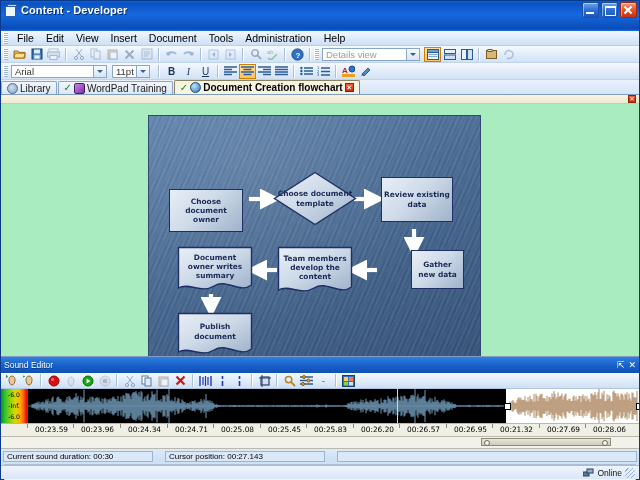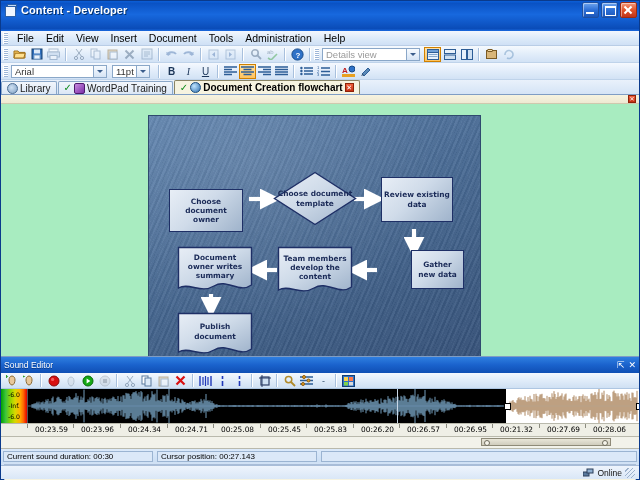--- a/index.html
+++ b/index.html
@@ -135,21 +135,21 @@
   .ruler{height:12px;position:relative;background:#efefe6;border-top:1px solid #b9b9ac;
     border-bottom:1px solid #b9b9ac;}
   .ruler .lbl{position:absolute;top:1px;font-size:7.4px;color:#000;
      font-family:"DejaVu Sans","Liberation Sans",sans-serif;white-space:nowrap;}
   .ruler .tick{position:absolute;top:0;width:1px;height:4px;background:#8b8b80;}
   .hscrollrow{height:11px;background:#f2f2ea;position:relative;border-bottom:1px solid #b9b9ac;}
   .hthumb{position:absolute;height:8px;top:1px;background:linear-gradient(180deg,#e9e6d8,#cfccbd);
     border:1px solid #8e8a78;box-sizing:border-box;}
   .hthumb .gr{position:absolute;top:1px;width:4px;height:4px;border:1px solid #6f6c5e;border-radius:50%;background:#f6f4ea;}
 
-  .statusrow{height:12px;display:flex;align-items:center;gap:4px;padding:1px 2px 0 2px;
+  .statusrow{height:12px;display:flex;align-items:center;gap:12px;padding:1px 2px 0 2px;
     background:linear-gradient(180deg,#dceafa,#cbdef4);}
   .spanel{height:11px;border:1px solid #9bb4d2;background:#dbe8f8;
     display:flex;align-items:center;padding:0 3px;font-size:8px;color:#000;box-sizing:border-box;}
   .emptyfill{flex:1 1 auto;height:11px;border:1px solid #9bb4d2;background:#dbe8f8;box-sizing:border-box;}
   .bigblank{height:20px;margin:2px 3px 0 3px;background:#f6f3e0;border:1px solid #a9bdd8;}
 
   .appstatus{position:absolute;left:0;right:0;bottom:0;height:13px;
     display:flex;align-items:center;justify-content:flex-end;
     background:linear-gradient(180deg,#eef4fc,#dae7f7);border-top:1px solid #a9bdd8;padding-right:4px;gap:3px;}
   .appstatus .onl{font-size:8.5px;color:#111;}

